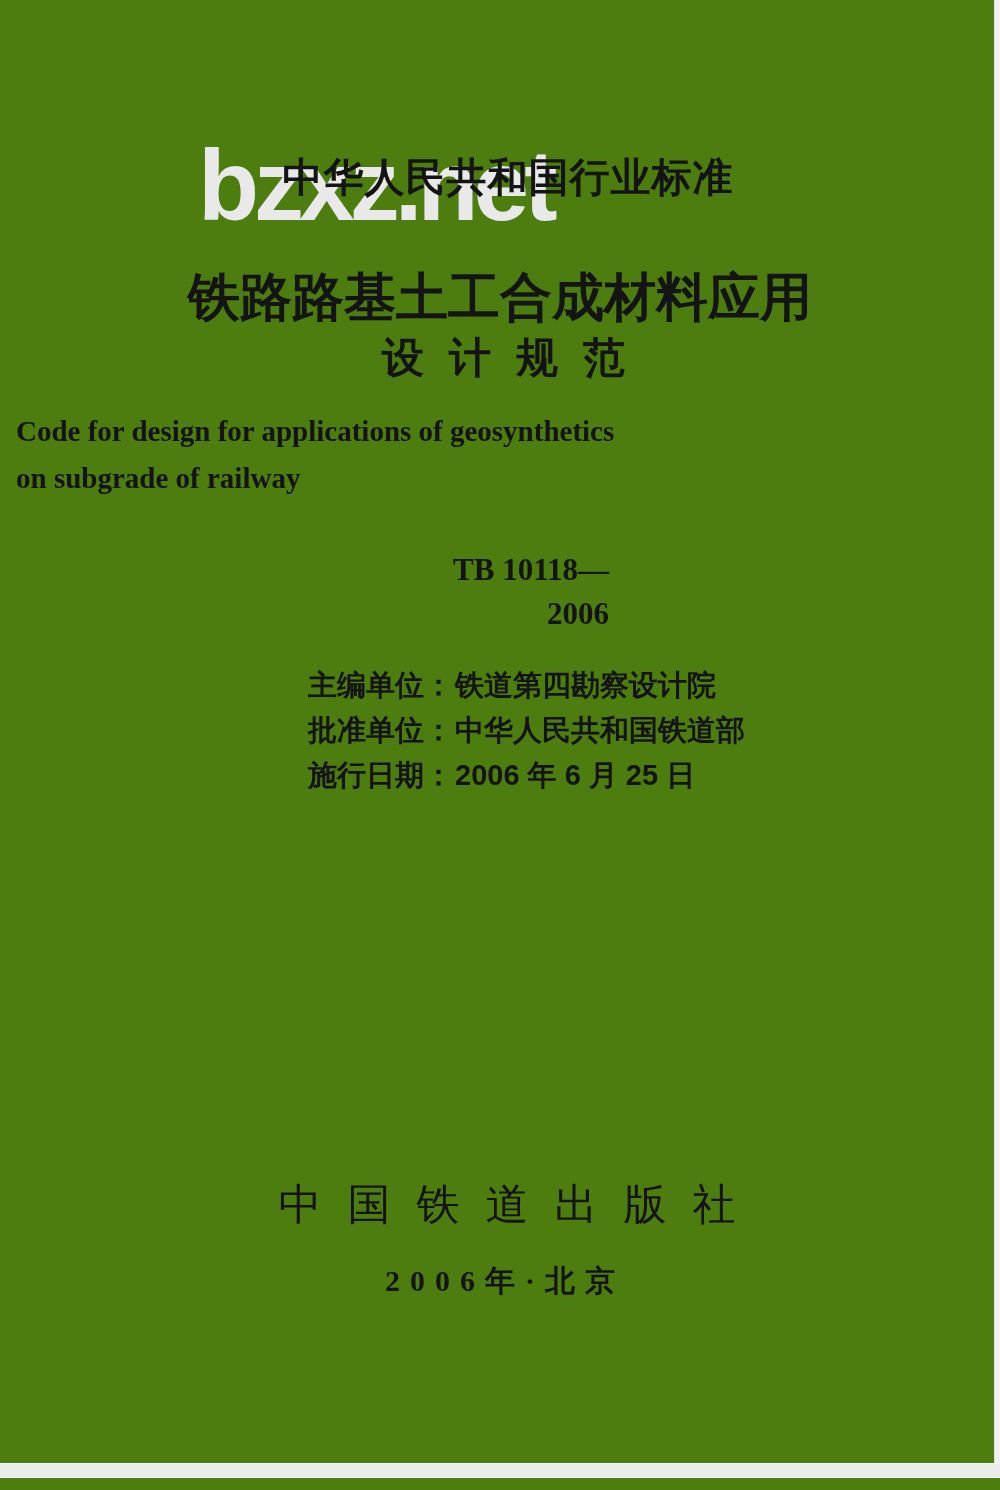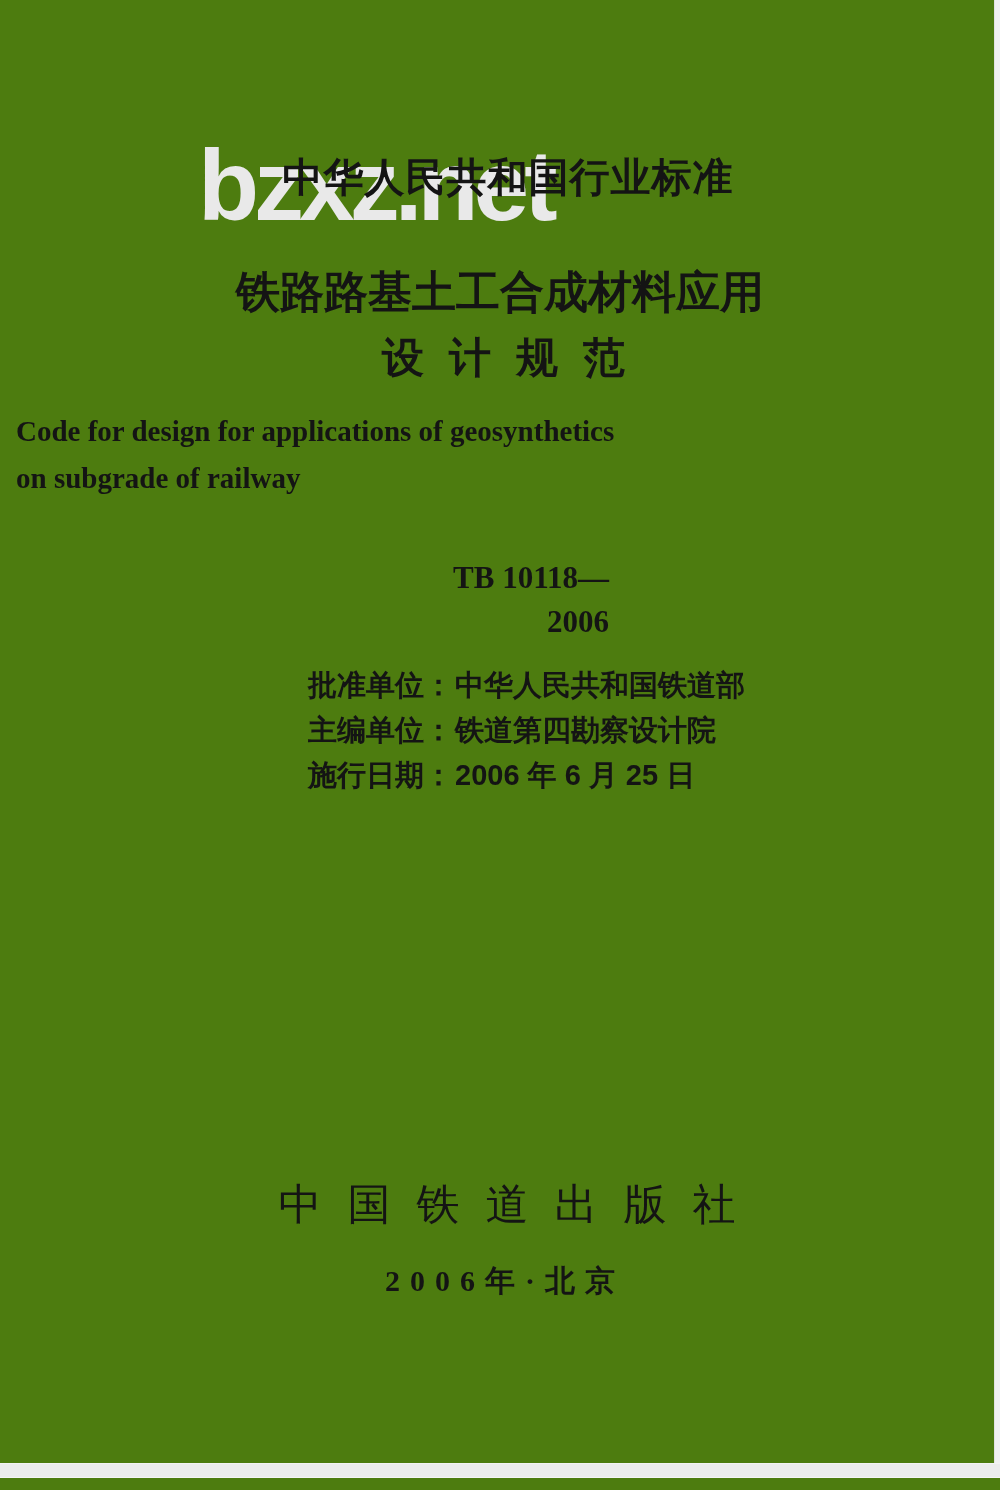--- a/index.html
+++ b/index.html
@@ -49,21 +49,21 @@
     font-size: 40px;
     letter-spacing: 1px;
     z-index: 1;
   }
   .title-cn-1 {
     position: absolute;
     top: 263px; left: 0;
     width: 100%;
     text-align: center;
     font-weight: 700;
-    font-size: 44px;
+    font-size: 52px;
     z-index: 1;
   }
   .title-cn-2 {
     position: absolute;
     top: 330px; left: 0;
     width: 100%;
     text-align: center;
     font-weight: 700;
     font-size: 42px;
     letter-spacing: 25px;
@@ -82,21 +82,21 @@
     z-index: 1;
   }
   .std-numbers {
     position: absolute;
     top: 540px; left: 0;
     width: 100%;
     z-index: 1;
   }
   .std-numbers .inner {
     width: 210px;
-    margin: 16px auto;
+    margin: 8px auto;
     text-align: right;
     font-family: "Liberation Serif", serif;
     font-weight: 700;
     font-size: 31px;
     line-height: 44px;
     transform: translateX(4px);
   }
   .info-block {
     position: absolute;
     top: 663px; left: 308px;
@@ -150,24 +150,24 @@
   </div>
 
   <div class="std-numbers">
     <div class="inner">
       <div>TB 10118—2006</div>
     </div>
   </div>
 
   <div class="info-block">
     <div>
-      <span class="label">批准单位：</span><span class="value">中华人民共和国铁道部</span>
+      <span class="label">主编单位：</span><span class="value">铁道第四勘察设计院</span>
     </div>
     <div>
-      <span class="label">主编单位：</span><span class="value">铁道第四勘察设计院</span>
+      <span class="label">批准单位：</span><span class="value">中华人民共和国铁道部</span>
     </div>
     <div>
       <span class="label">施行日期：</span><span class="value">2006 年 6 月 25 日</span>
     </div>
   </div>
 
   <div class="publisher">中国铁道出版社</div>
 
   <div class="edition">2006年·北京</div>
 

